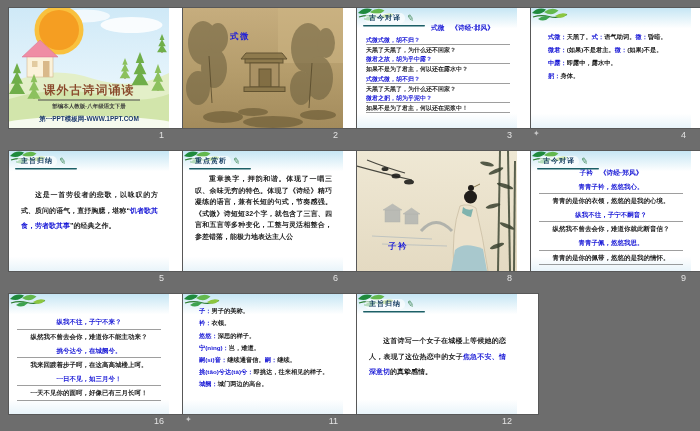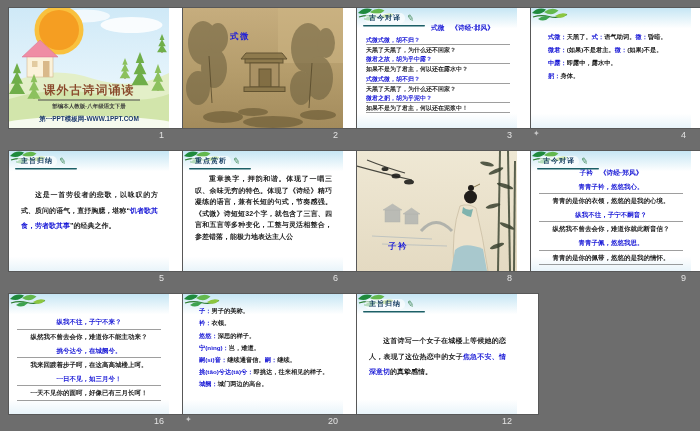--- a/index.html
+++ b/index.html
@@ -404,21 +404,21 @@
             <div class="nline"><span class="seg blue">悠悠：</span><span class="seg black">深思的样子。</span></div>
             <div class="nline"><span class="seg blue">宁(nìng)：</span><span class="seg black">岂，难道。</span></div>
             <div class="nline"><span class="seg blue">嗣(sì)音：</span><span class="seg black">继续通音信。</span><span class="seg blue">嗣：</span><span class="seg black">继续。</span></div>
             <div class="nline"><span class="seg blue">挑(tāo)兮达(tà)兮：</span><span class="seg black">即挑达，往来相见的样子。</span></div>
             <div class="nline"><span class="seg blue">城阙：</span><span class="seg black">城门两边的高台。</span></div>
           </div>
         </div>
       </div>
       <div class="foot">
         <span class="star">✦</span>
-        <span class="num">20</span>
+        <span class="num">11</span>
       </div>
     </div>
     <div class="cell">
       <div class="thumb">
         <div class="inner s12 cslide">
           <svg class="leaf" width="78" height="34" viewBox="0 0 78 34">
 <path d="M4 18 Q20 13 36 17 Q54 22 72 13" stroke="#2e7d32" stroke-width="2.5" fill="none"></path>
 <path d="M2 10 Q14 -3 30 3 Q20 16 2 10Z" fill="#1f8a3d"></path>
 <path d="M26 8 Q42 -3 55 5 Q42 18 26 8Z" fill="#63b84e"></path>
 <path d="M14 22 Q26 12 38 18 Q26 30 14 22Z" fill="#3da34f"></path>

